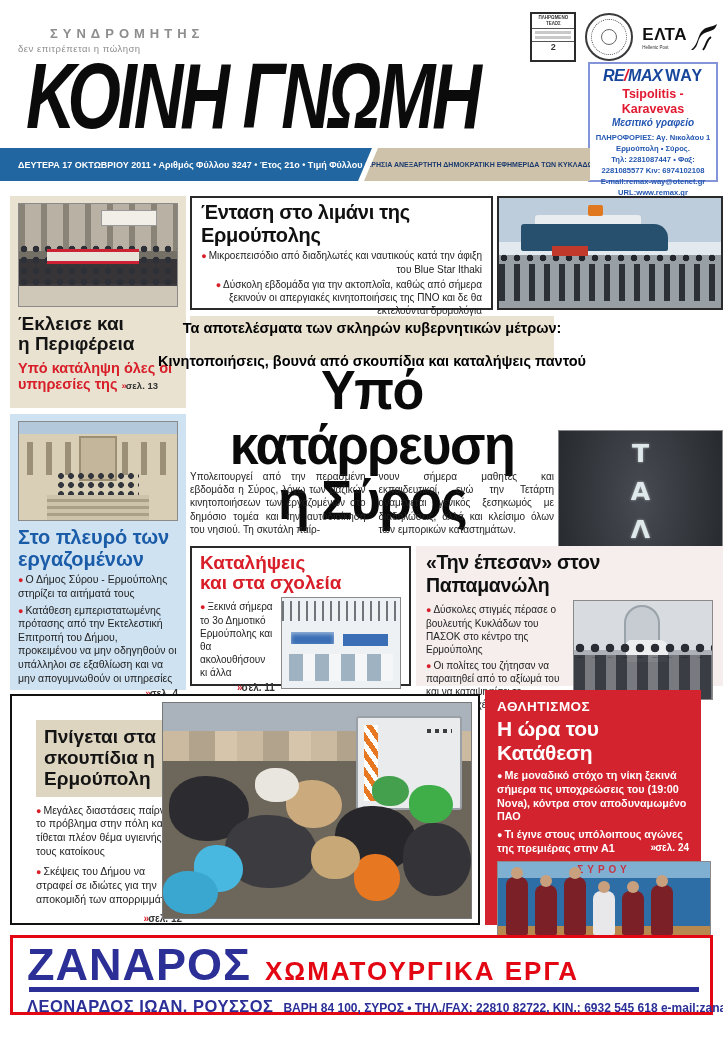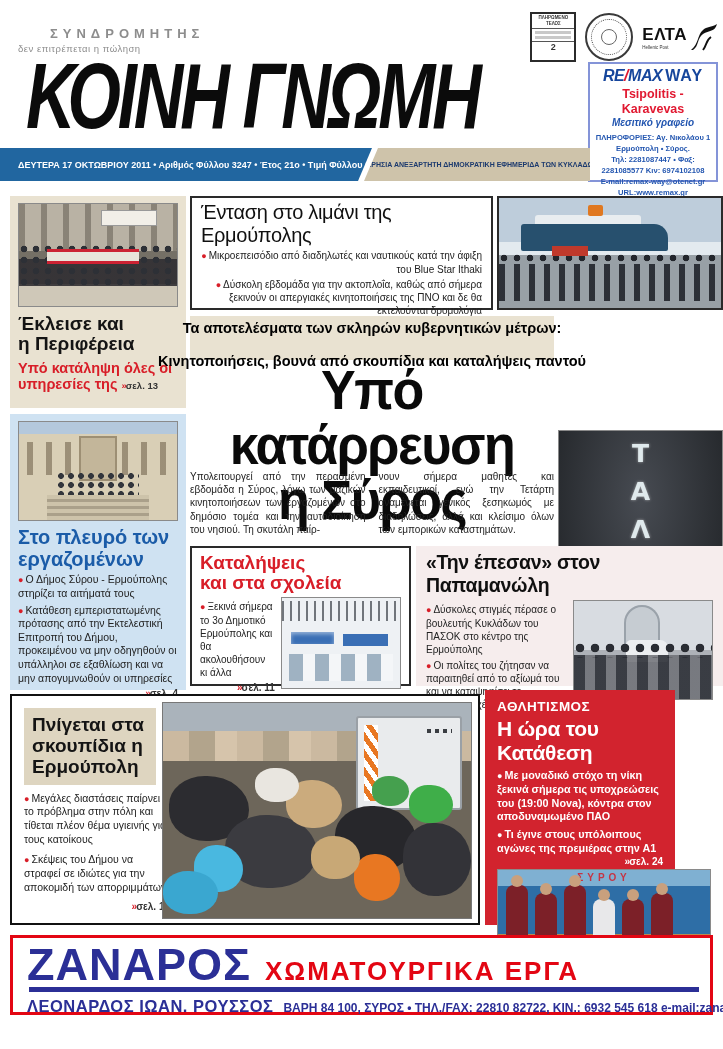--- a/index.html
+++ b/index.html
@@ -78,21 +78,21 @@
   .photoB .stairs{position:absolute;left:18%;right:18%;bottom:0;height:26%;
       background:repeating-linear-gradient(#cdc3aa 0 4px,#aaa08a 4px 7px);}
   .photoB .crowd{position:absolute;left:24%;right:24%;top:52%;height:22%;
       background-image:radial-gradient(circle at 4px 3px,#33363c 2.6px,transparent 3.2px);background-size:10px 9px;}
   .hB{font-size:20px;font-weight:bold;color:#1b5ca8;line-height:1.08;margin-top:6px;}
   .boxB .bullet{font-size:10.5px;}
 
   
   .boxC{left:190px;top:196px;width:303px;height:114px;border:2px solid #2a2a2a;background:#fff;
         padding:3px 9px;box-sizing:border-box;}
-  .hC{font-size:20px;font-weight:normal;color:#101010;letter-spacing:-.3px;}
+  .hC{font-size:20px;font-weight:bold;color:#101010;letter-spacing:-.3px;}
   .boxC .bullet{margin:2px 0;text-align:right;}
   .boxC .pageref{margin-top:0;}
 
   
   .photoF{left:497px;top:196px;width:226px;height:114px;border:2px solid #2a2a2a;
       background:linear-gradient(#becddb 0 40%,#e3eaef 40% 52%,#98a0a6 52% 100%);}
   .photoF .hull{position:absolute;left:10%;top:24%;width:66%;height:24%;background:#27506e;
       border-radius:3px 14px 2px 2px;}
   .photoF .cabin{position:absolute;left:16%;top:15%;width:48%;height:11%;background:#e9edf0;border-radius:3px;}
   .photoF .funnel{position:absolute;left:40%;top:6%;width:7%;height:10%;background:#e07820;border-radius:2px;}
@@ -144,21 +144,21 @@
   .photoE .arch{position:absolute;left:36%;top:4%;width:26%;height:42%;background:#c6ccd2;
       border-radius:40px 40px 0 0;box-shadow:inset 0 0 0 2px #9aa2aa;}
   .photoE .car{position:absolute;left:38%;top:40%;width:30%;height:22%;background:#eceef0;border-radius:5px 8px 2px 2px;}
   .photoE .heads{position:absolute;left:0;right:0;top:42%;height:16%;
       background-image:radial-gradient(circle at 6px 6px,#2a2d33 4px,transparent 4.6px);background-size:15px 13px;}
   .photoE .bodies{position:absolute;left:0;right:0;top:55%;height:45%;
       background:repeating-linear-gradient(90deg,rgba(45,48,55,.9) 0 11px,rgba(110,112,118,.85) 11px 21px);}
 
   
   .boxF{left:10px;top:694px;width:470px;height:231px;border:2px solid #111;background:#fff;
-        padding:12px;box-sizing:border-box;}
+        padding:24px;box-sizing:border-box;}
   .hFwrap{width:132px;background:#ded5c0;padding:7px 8px;box-sizing:border-box;}
   .hF{font-size:19px;font-weight:bold;color:#141414;line-height:1.1;}
   .boxF .col{width:146px;}
   .boxF .bullet{font-size:10.5px;margin:7px 0;}
   .photoG{position:absolute;right:6px;top:6px;width:308px;height:215px;border:1px solid #777;
       background:linear-gradient(#aab3bb 0 15%,#c7bfb0 15% 26%,#6d665a 26% 100%);}
   .photoG .bstrip{position:absolute;left:0;right:0;top:13%;height:14%;
       background:repeating-linear-gradient(90deg,#cbb9a0 0 26px,#b2a48c 26px 52px,#d6c4ab 52px 74px);}
   .photoG .truck{position:absolute;right:3%;top:6%;width:33%;height:42%;background:#e9ebed;
       border:2px solid #9aa0a6;border-radius:3px;}
@@ -174,21 +174,21 @@
   .b5{left:40%;top:36%;width:18%;height:22%;background:#cbab7d;}
   .b6{left:10%;top:66%;width:16%;height:22%;background:#49b8e0;}
   .b7{left:62%;top:70%;width:15%;height:22%;background:#e87722;}
   .b8{left:80%;top:38%;width:14%;height:18%;background:#3fae49;}
   .b9{left:48%;top:62%;width:16%;height:20%;background:#c8a876;}
   .b10{left:30%;top:30%;width:14%;height:16%;background:#e9e6e0;}
   .b11{left:0%;top:78%;width:18%;height:20%;background:#3aa7d0;}
   .b12{left:68%;top:34%;width:12%;height:14%;background:#45a04e;}
 
   
-  .boxG{left:485px;top:690px;width:190px;height:235px;background:#d2232e;color:#fff;
+  .boxG{left:485px;top:690px;width:216px;height:235px;background:#d2232e;color:#fff;
         padding:9px 12px;box-sizing:border-box;}
   .hG-sec{font-size:13.5px;font-weight:bold;letter-spacing:.5px;}
   .hG{font-size:21px;font-weight:bold;margin-top:3px;letter-spacing:-.3px;}
   .boxG .bullet{color:#fff;font-size:10.8px;font-weight:bold;line-height:1.28;margin:4px 0;}
   .boxG .dot{color:#fff;}
   .boxG .pageref{color:#fff;display:inline;float:right;}
   .boxG .pageref .arr{color:#fff;}
   .photoV{width:214px;height:80px;margin-top:5px;background:linear-gradient(#7fb0d2 0 20%,#2e6ea6 20% 82%,#b8894f 82% 100%);}
   .photoV .cap{position:absolute;left:0;right:0;top:2px;text-align:center;color:#d21f2b;
       font-size:10px;font-weight:bold;letter-spacing:4px;opacity:.85;}

